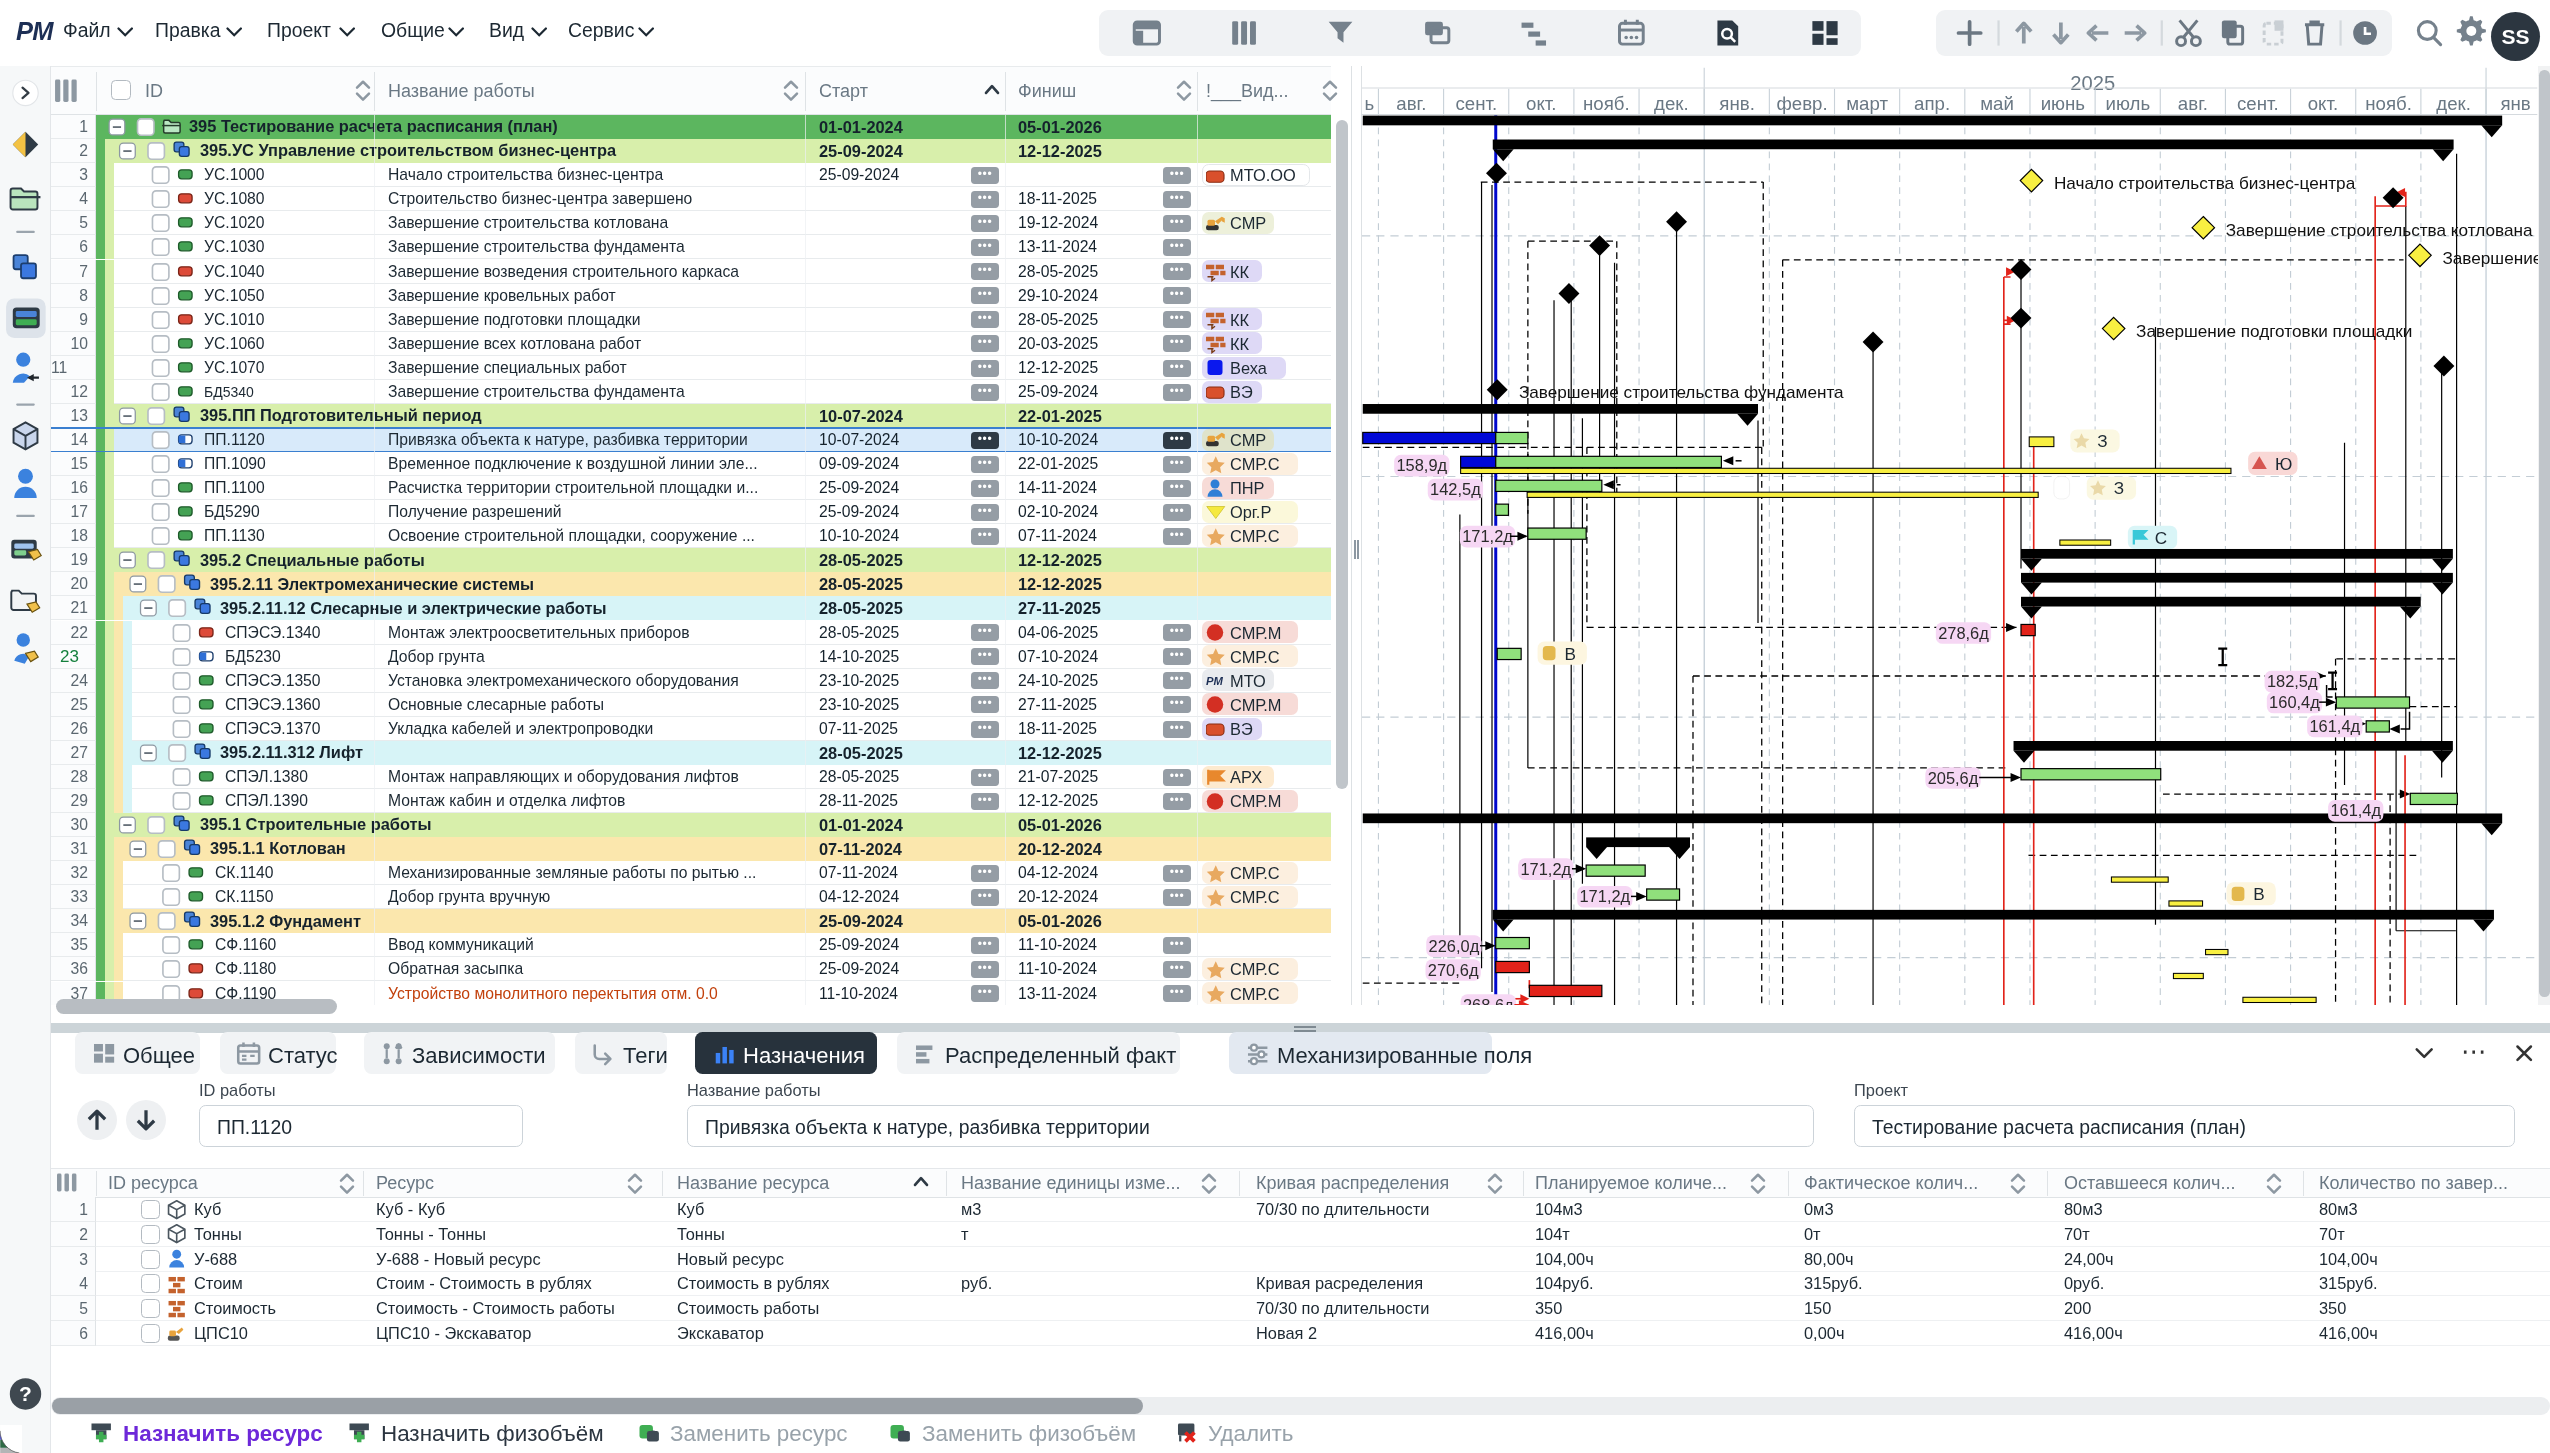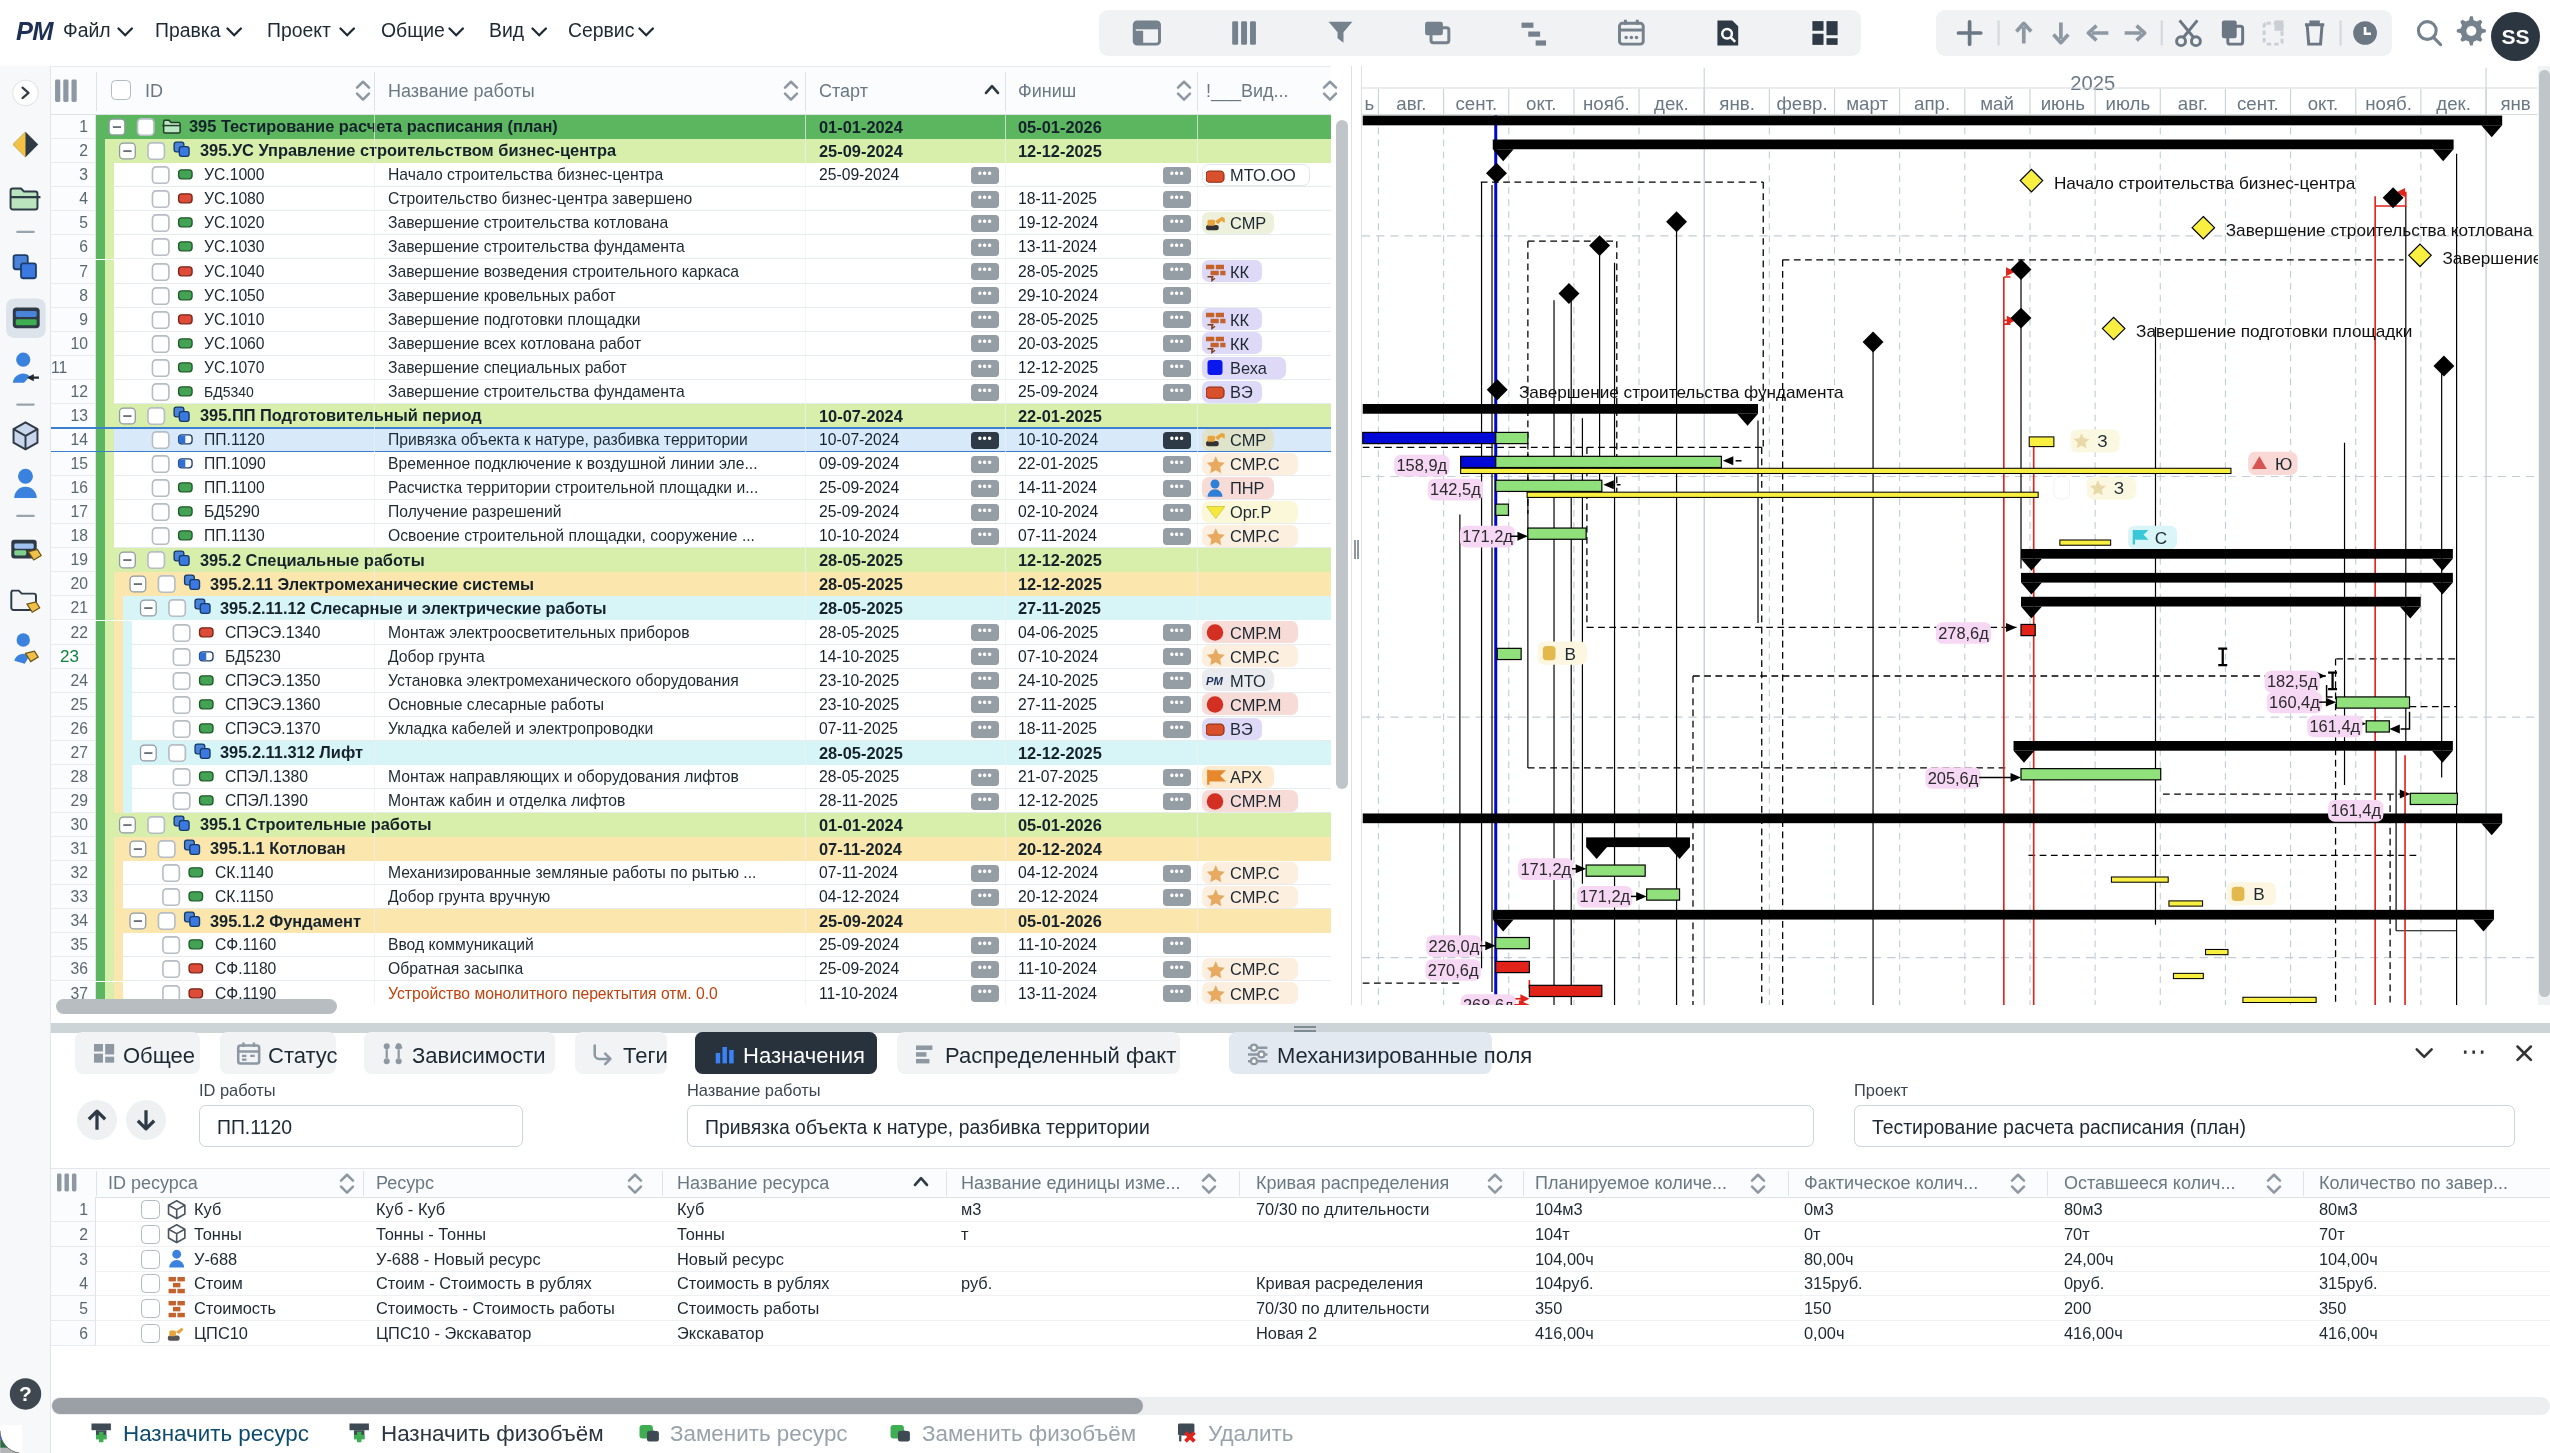--- a/index.html
+++ b/index.html
@@ -1479,21 +1479,21 @@
     <div class="cell" style="left:1804px;top:1324px;width:247px;font-size:16.4px;color:#1c2832">0,00ч</div>
     <div class="cell" style="left:2064px;top:1324px;width:247px;font-size:16.4px;color:#1c2832">416,00ч</div>
     <div class="cell" style="left:2319px;top:1324px;width:247px;font-size:16.4px;color:#1c2832">416,00ч</div>
     <div class="abs" style="left:51px;top:1397px;width:2499px;height:18px;background:#eceef0;border-radius:9px"></div>
     <div class="abs" style="left:52px;top:1398px;width:1091px;height:16.4px;background:#9aa0a6;border-radius:8.2px"></div>
     <svg class="abs" style="left:90px;top:1422px" width="22.4" height="22.4" viewBox="0 0 30 30">
       <rect x="2" y="2" width="26" height="9" fill="#3e4a54"></rect>
       <rect x="8" y="11" width="14" height="12" fill="#3e4a54"></rect>
       <path d="M15 13 v14 M8 20 h14" stroke="#3fae53" stroke-width="6"></path>
     </svg>
-    <div class="abs" style="left:123px;top:1421px;font-size:22.4px;color:#0c4a6e;font-weight:400">Назначить ресурс</div>
+    <div class="abs" style="left:123px;top:1421px;font-size:22.4px;color:#6d28d9;font-weight:700">Назначить ресурс</div>
     <svg class="abs" style="left:348px;top:1422px" width="22.4" height="22.4" viewBox="0 0 30 30">
       <rect x="2" y="2" width="26" height="9" fill="#3e4a54"></rect>
       <rect x="8" y="11" width="14" height="12" fill="#3e4a54"></rect>
       <path d="M15 13 v14 M8 20 h14" stroke="#3fae53" stroke-width="6"></path>
     </svg>
     <div class="abs" style="left:381px;top:1421px;font-size:22.4px;color:#2b3540;font-weight:500">Назначить физобъём</div>
     <svg class="abs" style="left:638px;top:1422px" width="22.4" height="22.4" viewBox="0 0 30 30">
       <rect x="2" y="4" width="18" height="18" rx="4" fill="#3fae53"></rect>
       <rect x="12" y="12" width="16" height="14" rx="3" fill="#3e4a54"></rect>
       <circle cx="20" cy="17" r="4" fill="none" stroke="#3e4a54" stroke-width="3"></circle>

